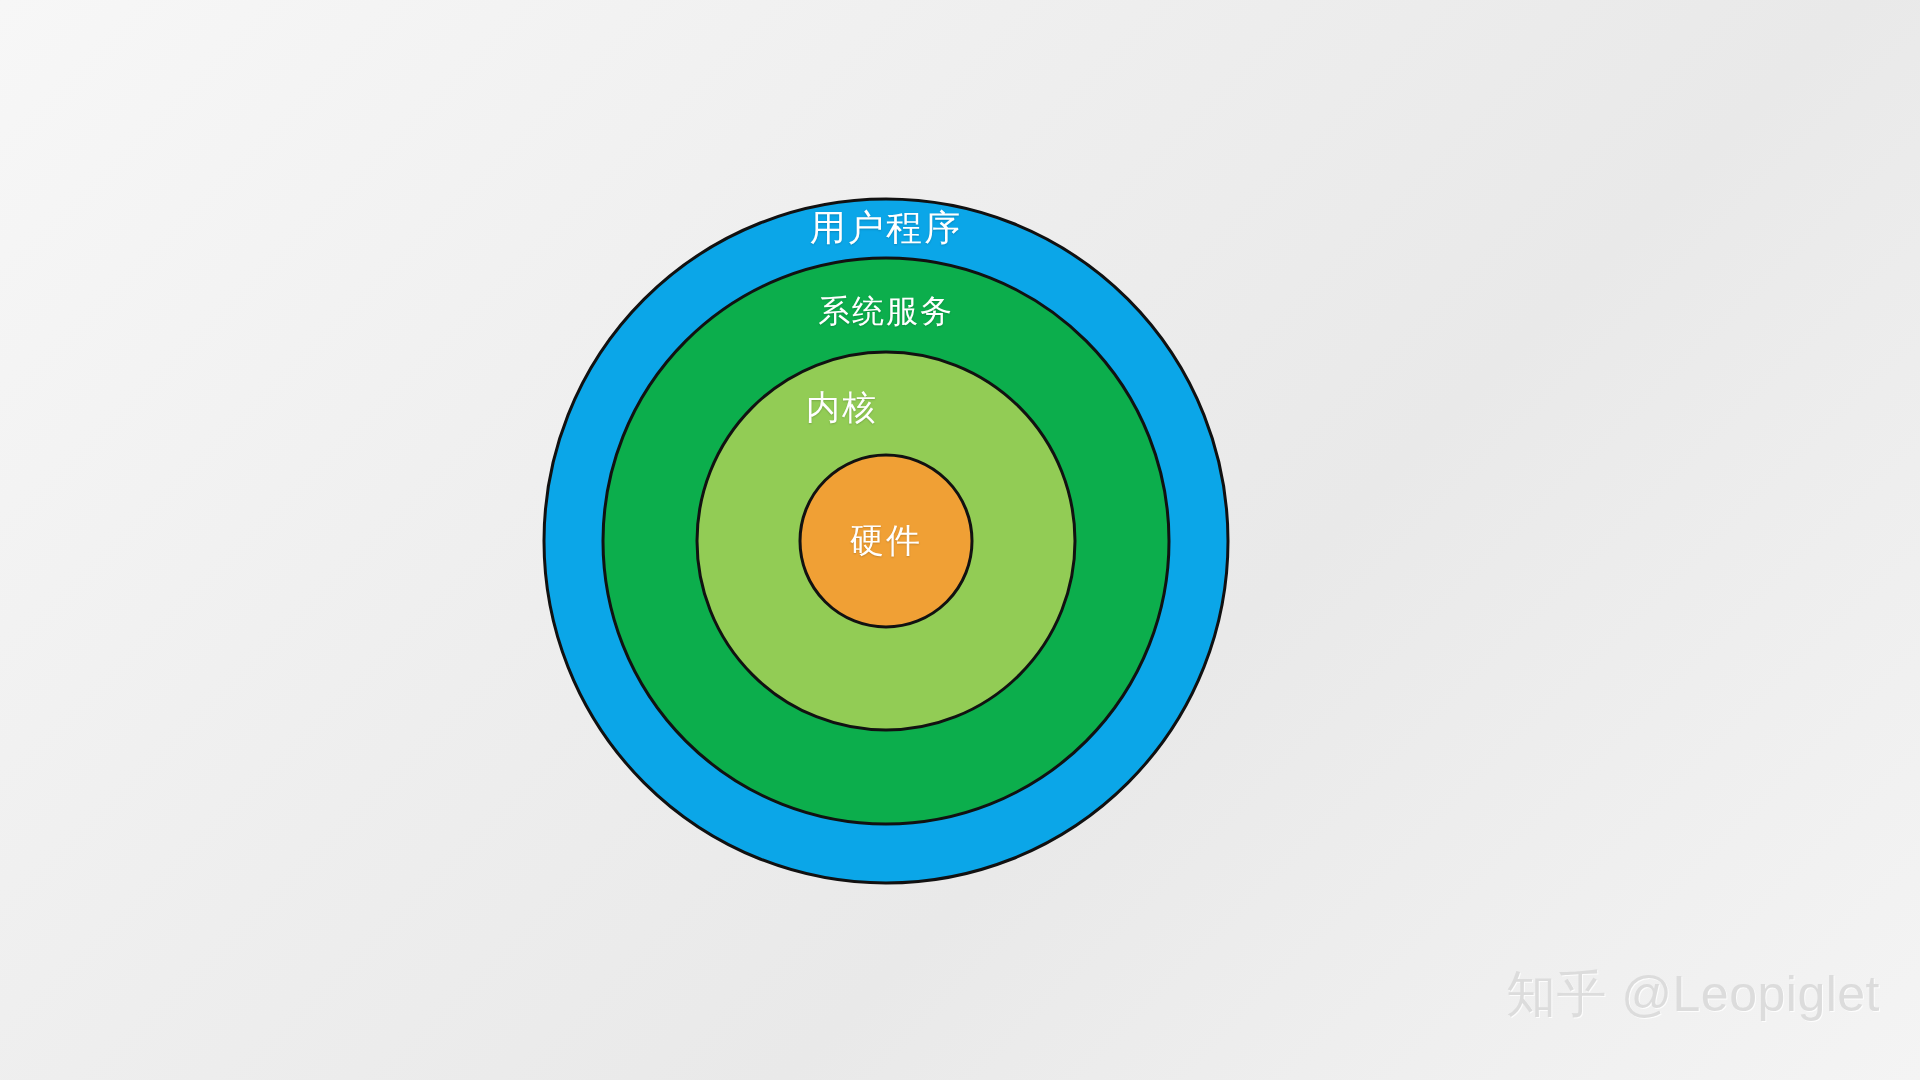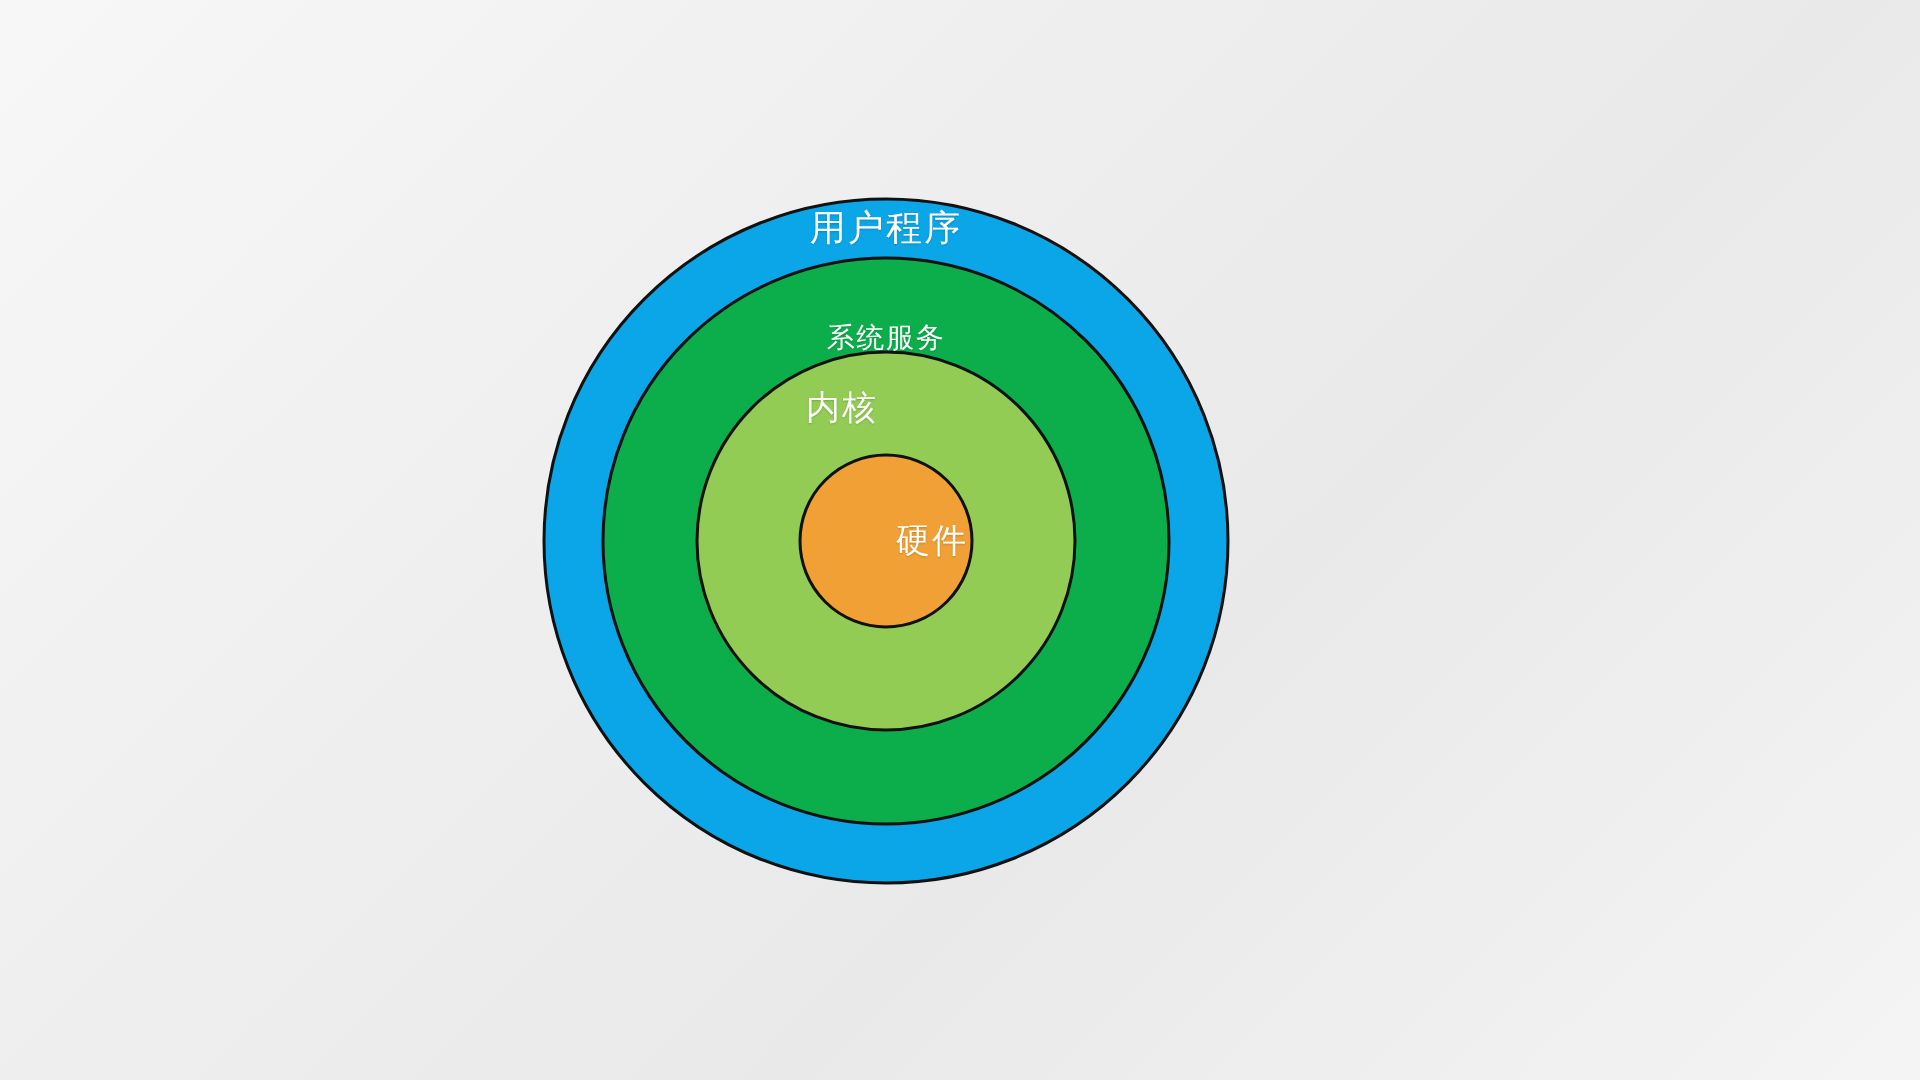--- a/index.html
+++ b/index.html
@@ -33,21 +33,21 @@
     position: absolute;
     transform: translate(-50%, -50%);
     color: #ffffff;
     white-space: nowrap;
     letter-spacing: 0.06em;
     text-shadow: 0 1px 2px rgba(0,0,0,0.18);
     pointer-events: none;
     font-weight: 400;
   }
   #label-user    { left: 886px; top: 228px; font-size: 36px; }
-  #label-service { left: 886px; top: 312px; font-size: 28px; margin-top: 26px; }
+  #label-service { left: 886px; top: 312px; font-size: 32px; }
   #label-kernel  { left: 886px; top: 408px; font-size: 34px; }
   #label-hardware{ left: 886px; top: 541px; font-size: 34px; }
 
   #watermark {
     position: absolute;
     right: 40px;
     bottom: 52px;
     font-size: 50px;
     color: #dcdcdc;
     letter-spacing: 0.01em;
@@ -67,16 +67,17 @@
     <circle id="ring-kernel" cx="886" cy="541" r="189" fill="#92CC55" stroke="#111111" stroke-width="3"></circle>
     <circle id="ring-hardware" cx="886" cy="541" r="86" fill="#F0A035" stroke="#111111" stroke-width="3"></circle>
   </svg>
 
   <div class="ring-label" id="label-user" style="left: 886px; top: 228px; color: rgb(255, 255, 255);">用户程序</div>
 
   <div class="ring-label" id="label-service" style="left: 886px; top: 312px; color: rgb(255, 255, 255);">系统服务</div>
 
   <div class="ring-label" id="label-kernel" style="left: 842px; top: 408px; color: rgb(255, 255, 255);">内核</div>
 
-  <div class="ring-label" id="label-hardware" style="left: 932px; top: 541px; color: rgb(255, 255, 255);">硬件</div>
+  <div class="ring-label" id="label-hardware" style="left: 886px; top: 541px; color: rgb(255, 255, 255);">硬件</div>
 
+  <div id="watermark" style="color: rgb(220, 220, 220);">知乎 @Leopiglet</div>
 
 </div>
 
 </body></html>

